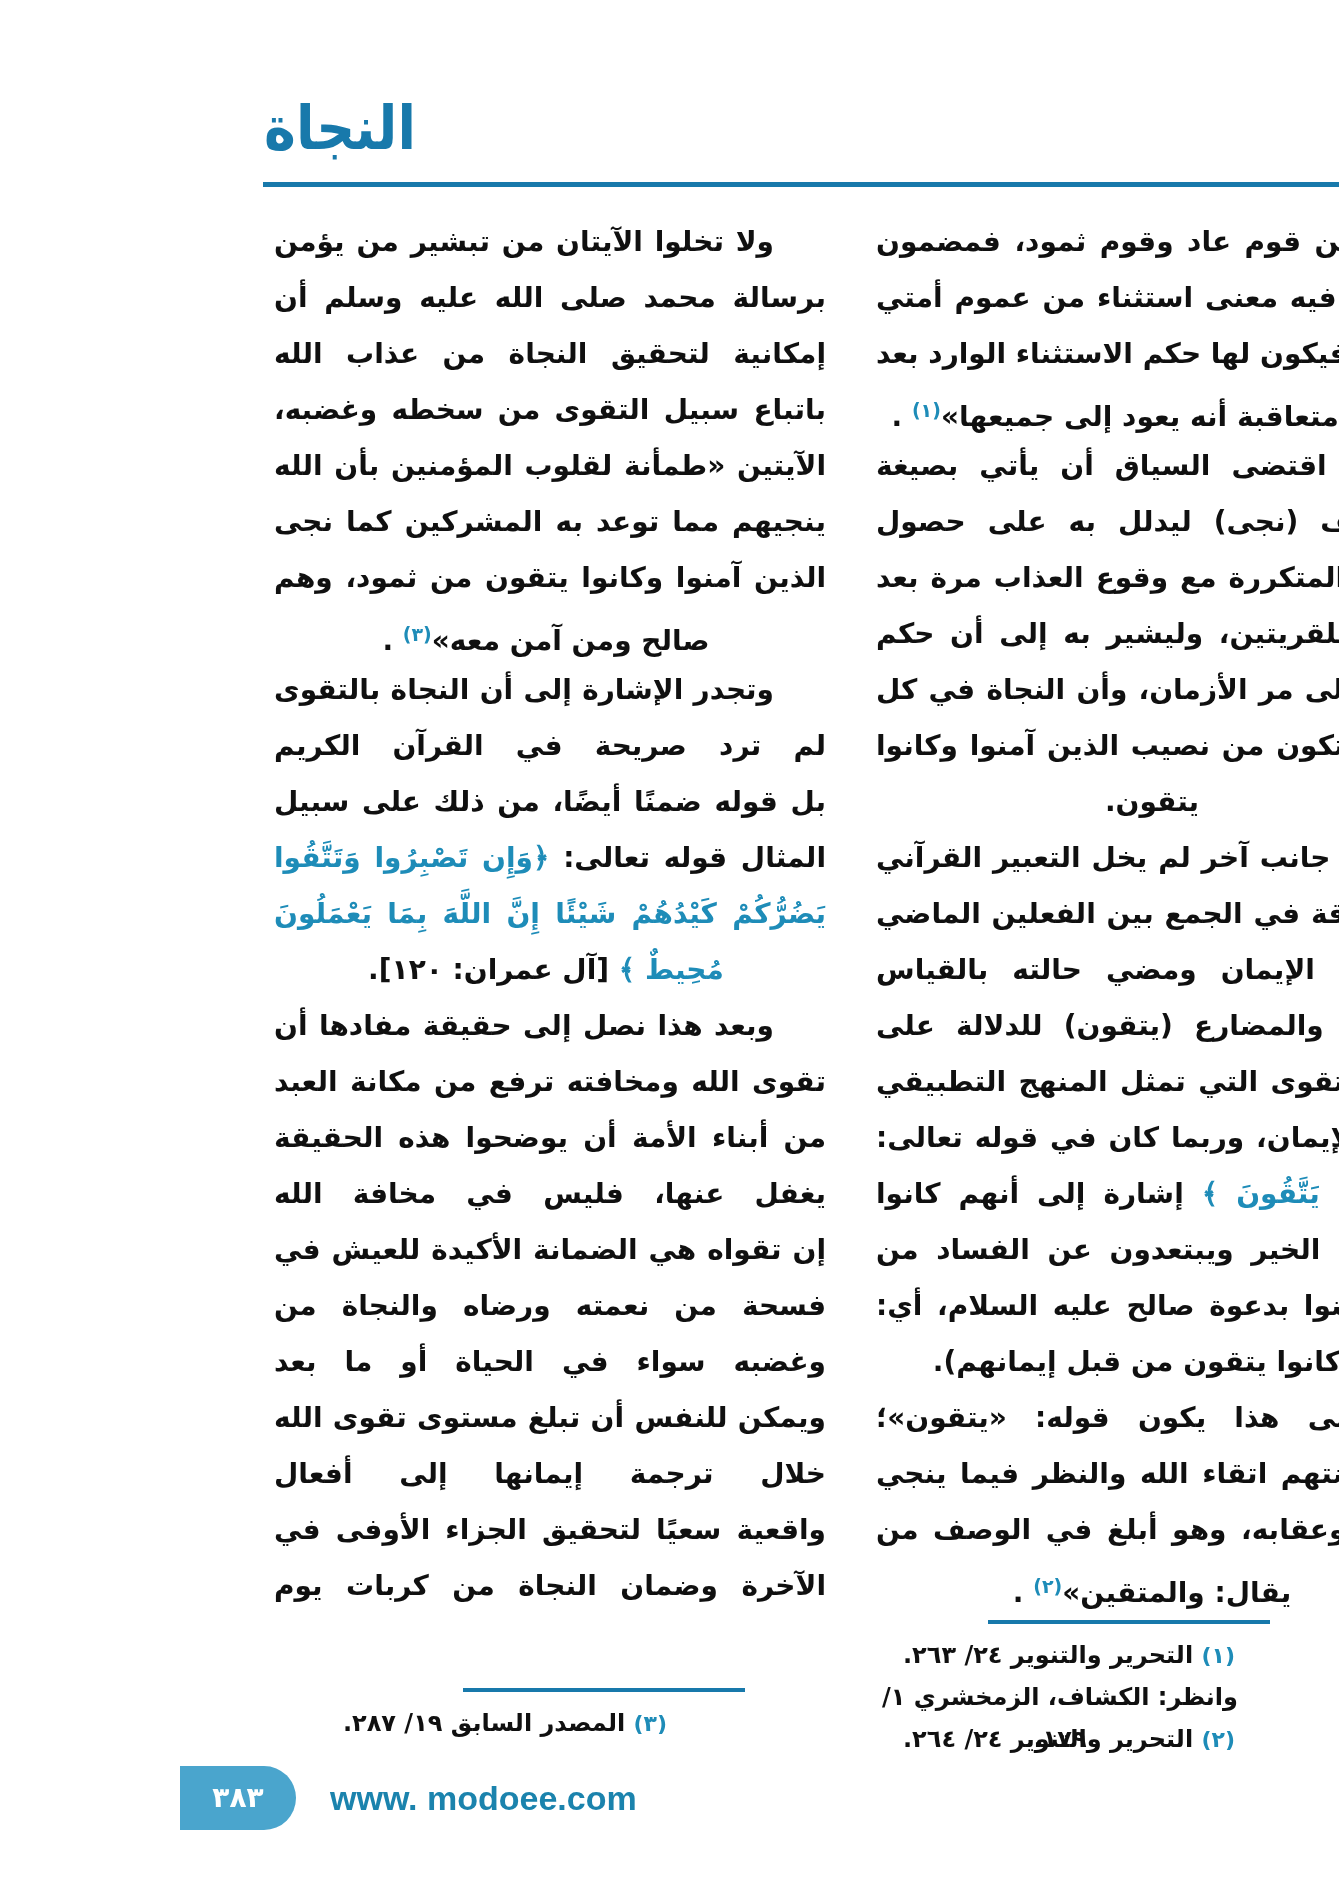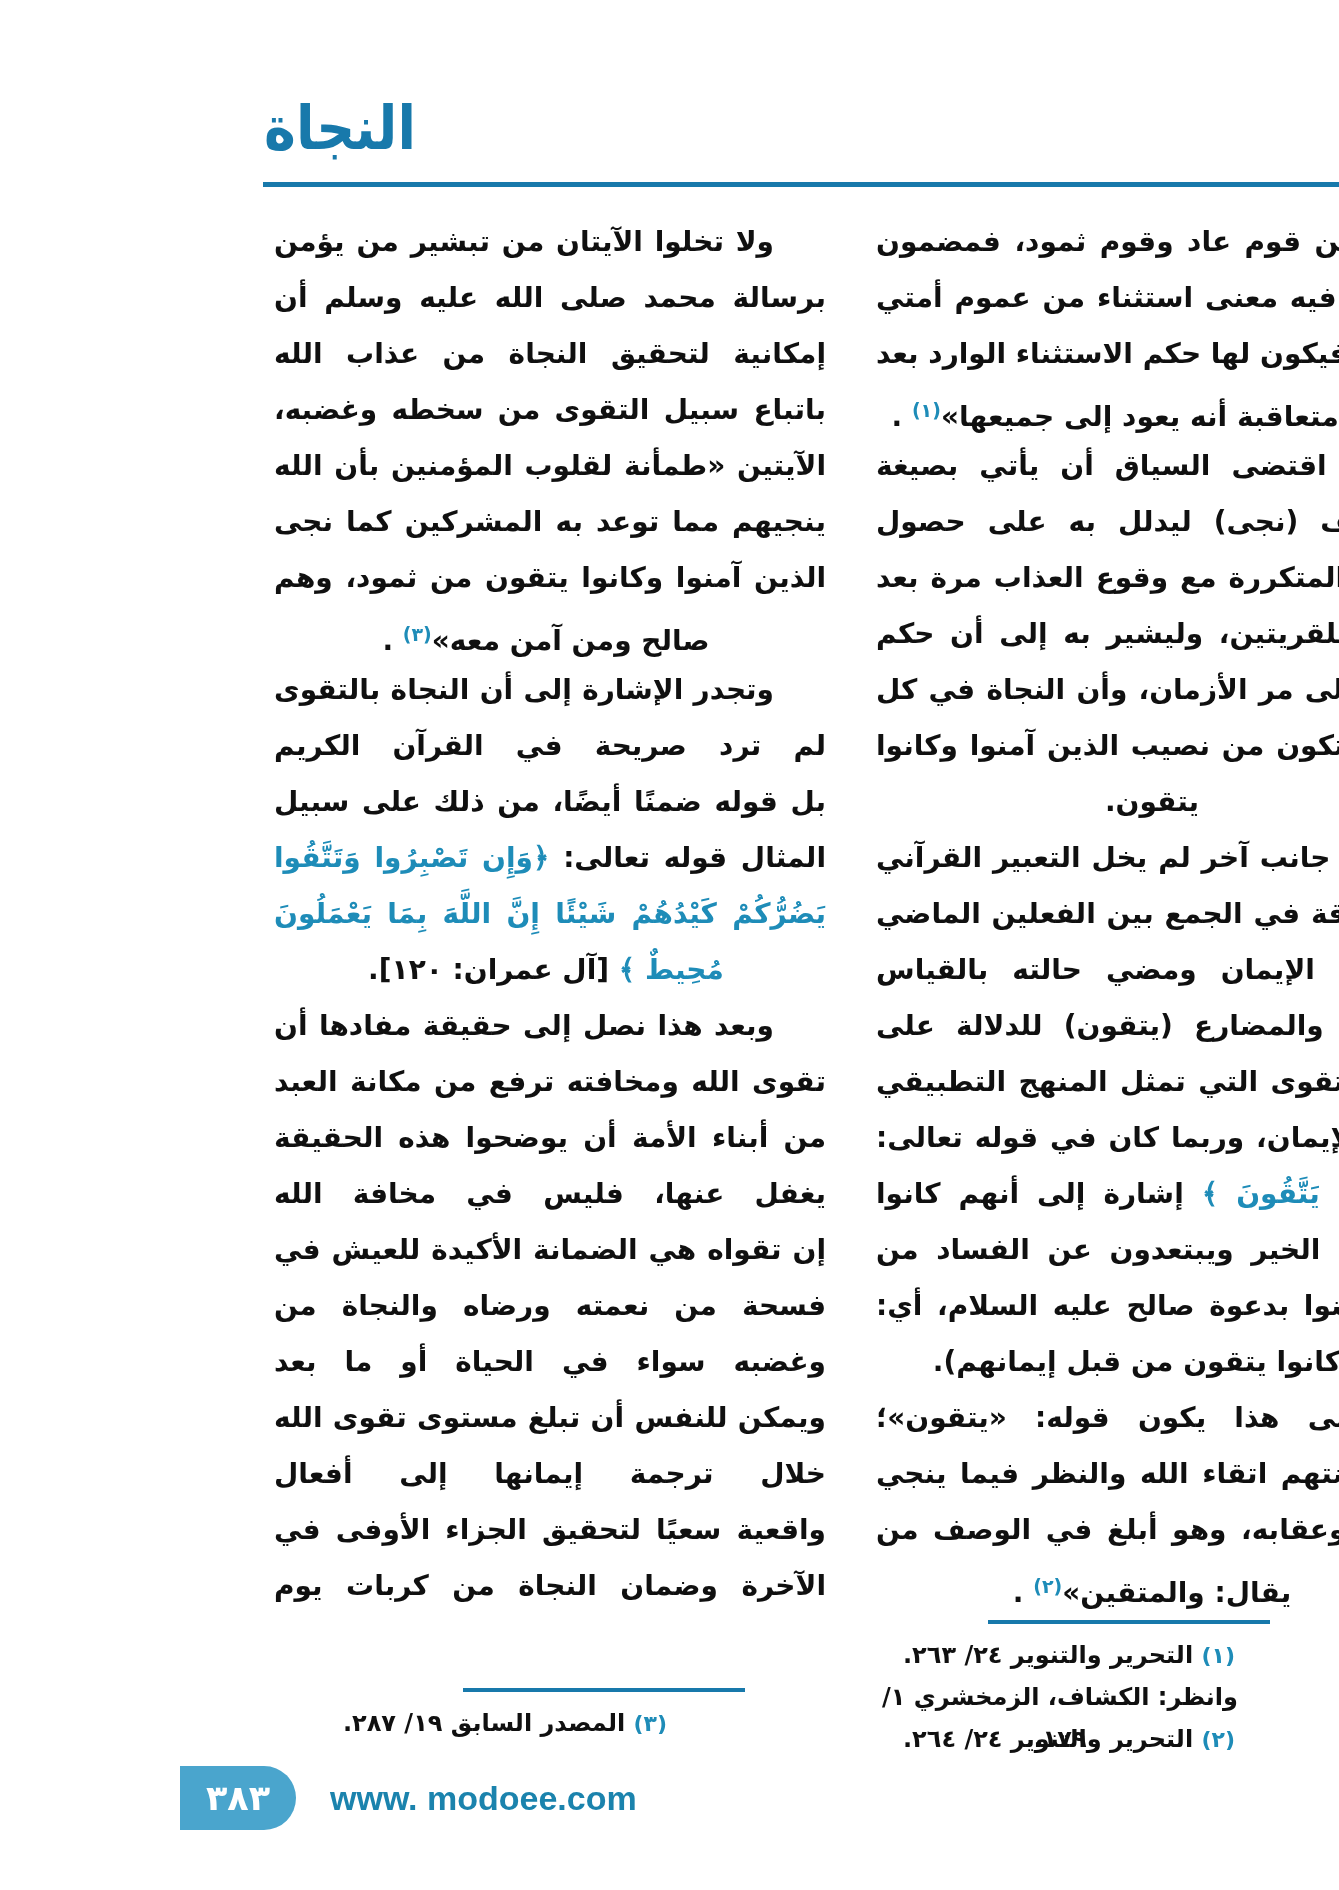--- a/index.html
+++ b/index.html
@@ -26,21 +26,21 @@
   .fn-sep-left{left:283px;top:1688px;width:282px;}
   .fnotes{position:absolute;direction:rtl;text-align:center;font-weight:700;color:#101010;}
   .fnotes-right{left:688px;top:1634px;width:402px;}
   .fnotes-left{left:86px;top:1702px;width:478px;}
   .fn-line{height:42px;line-height:42px;font-size:24px;}
   .fn-line.i{padding-right:18px;}
   .fn-line .f{font-size:22px;vertical-align:0;}
   
   .page-badge{position:absolute;left:0;top:1766px;width:116px;height:64px;background:#4aa5cd;
               border-radius:0 34px 34px 0;color:#ffffff;text-align:center;line-height:64px;
-              font-size:35px;font-weight:700;direction:rtl;}
+              font-size:28px;font-weight:700;direction:rtl;}
   .site-url{position:absolute;left:150px;top:1780px;direction:ltr;color:#1b83ad;
             font-family:"Liberation Sans",sans-serif;font-weight:700;font-size:34px;line-height:36px;}
 </style>
 </head>
 <body>
 
 <div class="page">
 
   <div class="logo">النجاة</div>
   <div class="header-rule"></div>

